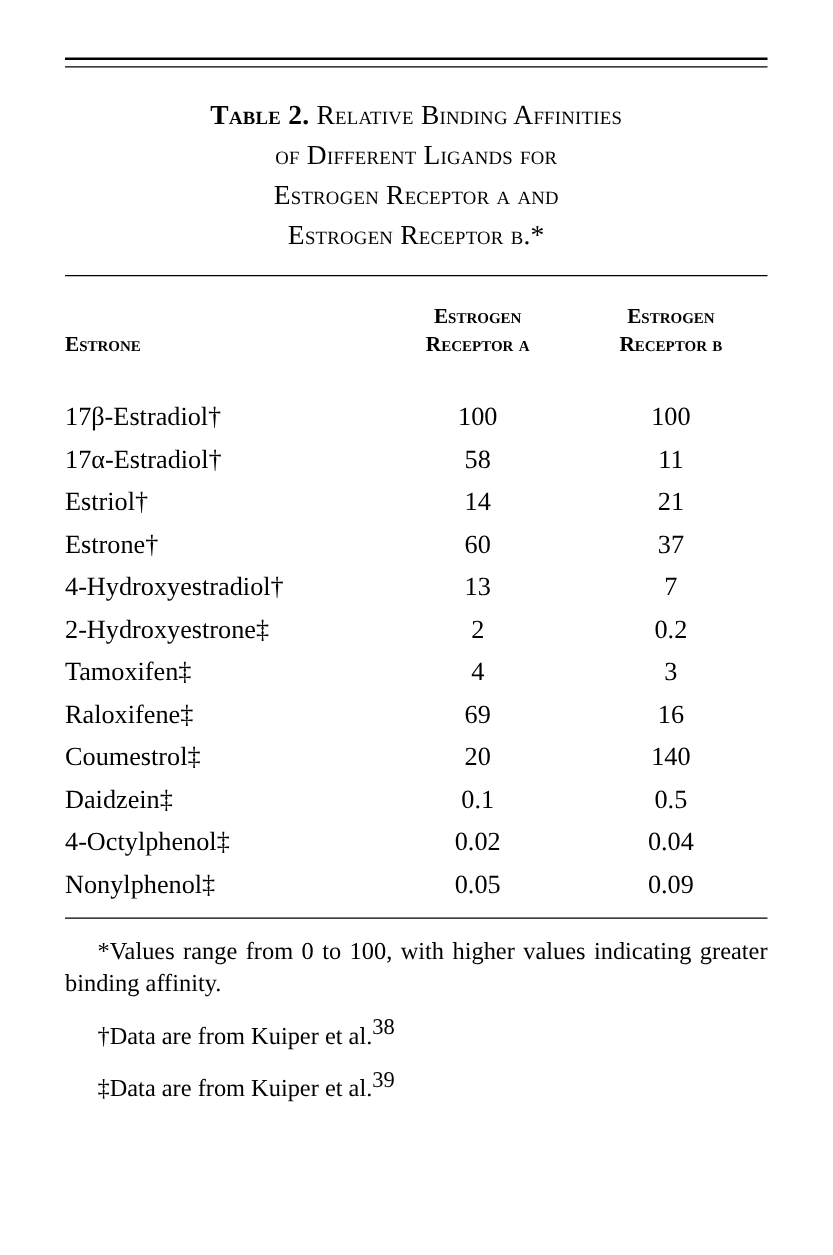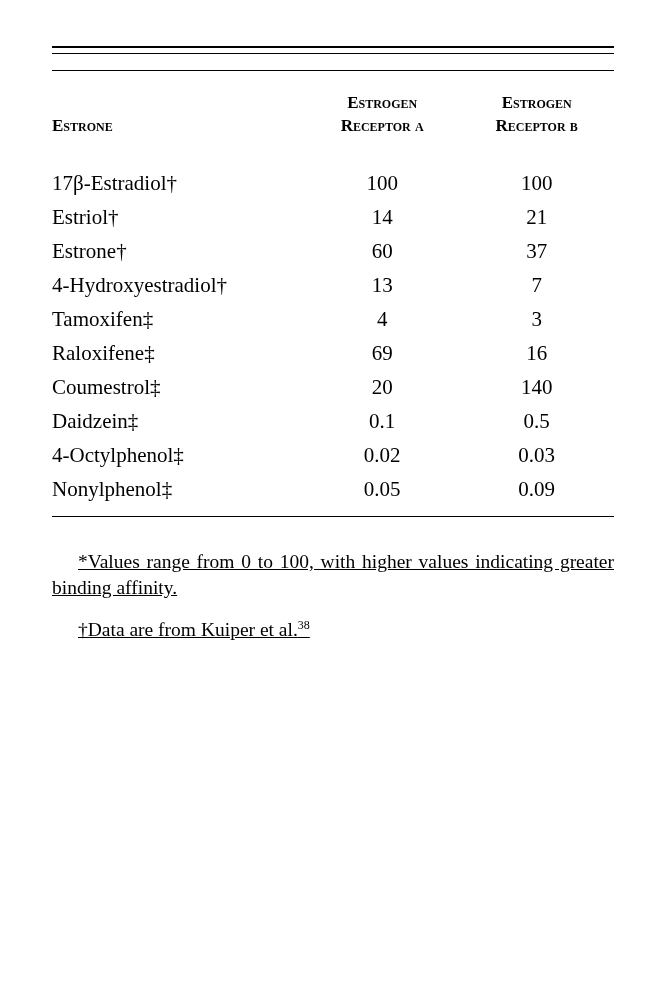--- a/index.html
+++ b/index.html
@@ -83,41 +83,47 @@
     padding: 7px 0 6px 0;
     vertical-align: baseline;
   }
   td.ligand { text-align: left; margin-top: 17px; }
   td.num { text-align: center; }
 
   .thead-spacer td { padding: 0; height: 10px; }
 
   
   .footnotes {
-    margin-top: 32px;
+    margin-top: 14px;
     font-size: 19.5px;
     line-height: 26px;
     text-align: justify;
-    text-decoration: underline;
   }
   .footnotes p {
     margin: 0 0 0 0;
     text-indent: 26px;
   }
   .footnotes p + p { margin-top: 16px; }
-  .footnotes sup { font-size: 12px; vertical-align: super; line-height: 0; }
+  .footnotes sup { font-size: 18px; vertical-align: super; line-height: 0; }
 </style>
 </head>
 <body>
 
 <div class="page">
 
   <div class="rule-top-outer"></div>
   <div class="rule-top-inner"></div>
 
+  <div class="title">
+    <span class="line"><span class="tnum">Table 2.</span>
+      <span>Relative Binding Affinities</span></span>
+    <span class="line">of Different Ligands for</span>
+    <span class="line">Estrogen Receptor α and</span>
+    <span class="line">Estrogen Receptor β.*</span>
+  </div>
 
   <div class="rule-mid"></div>
 
   <table class="data">
     <thead>
       <tr>
         <th class="col-ligand">Estrone</th>
         <th class="col-num">
           <span class="hdr-line">Estrogen</span>
           <span class="hdr-line">Receptor α</span>
@@ -134,35 +140,45 @@
           <td></td>
           <td></td>
         </tr>
 
       <tr>
         <td class="ligand">17β-Estradiol†</td>
         <td class="num">100</td>
         <td class="num">100</td>
       </tr>
       <tr>
+        <td class="ligand">17α-Estradiol†</td>
+        <td class="num">58</td>
+        <td class="num">11</td>
+      </tr>
+      <tr>
         <td class="ligand">Estriol†</td>
         <td class="num">14</td>
         <td class="num">21</td>
       </tr>
       <tr>
         <td class="ligand">Estrone†</td>
         <td class="num">60</td>
         <td class="num">37</td>
       </tr>
       <tr>
         <td class="ligand">4-Hydroxyestradiol†</td>
         <td class="num">13</td>
         <td class="num">7</td>
       </tr>
       <tr>
+        <td class="ligand">2-Hydroxyestrone‡</td>
+        <td class="num">2</td>
+        <td class="num">0.2</td>
+      </tr>
+      <tr>
         <td class="ligand">Tamoxifen‡</td>
         <td class="num">4</td>
         <td class="num">3</td>
       </tr>
       <tr>
         <td class="ligand">Raloxifene‡</td>
         <td class="num">69</td>
         <td class="num">16</td>
       </tr>
       <tr>
@@ -171,30 +187,31 @@
         <td class="num">140</td>
       </tr>
       <tr>
         <td class="ligand">Daidzein‡</td>
         <td class="num">0.1</td>
         <td class="num">0.5</td>
       </tr>
       <tr>
         <td class="ligand">4-Octylphenol‡</td>
         <td class="num">0.02</td>
-        <td class="num">0.03</td>
+        <td class="num">0.04</td>
       </tr>
       <tr>
         <td class="ligand">Nonylphenol‡</td>
         <td class="num">0.05</td>
         <td class="num">0.09</td>
       </tr>
     </tbody>
   </table>
 
   <div class="rule-bottom"></div>
 
   <div class="footnotes">
     <p>*Values range from 0 to 100, with higher values indicating greater binding affinity.</p>
     <p><span>†Data are from Kuiper et al.</span><sup>38</sup></p>
+    <p><span>‡Data are from Kuiper et al.</span><sup>39</sup></p>
   </div>
 
 </div>
 
 </body></html>

